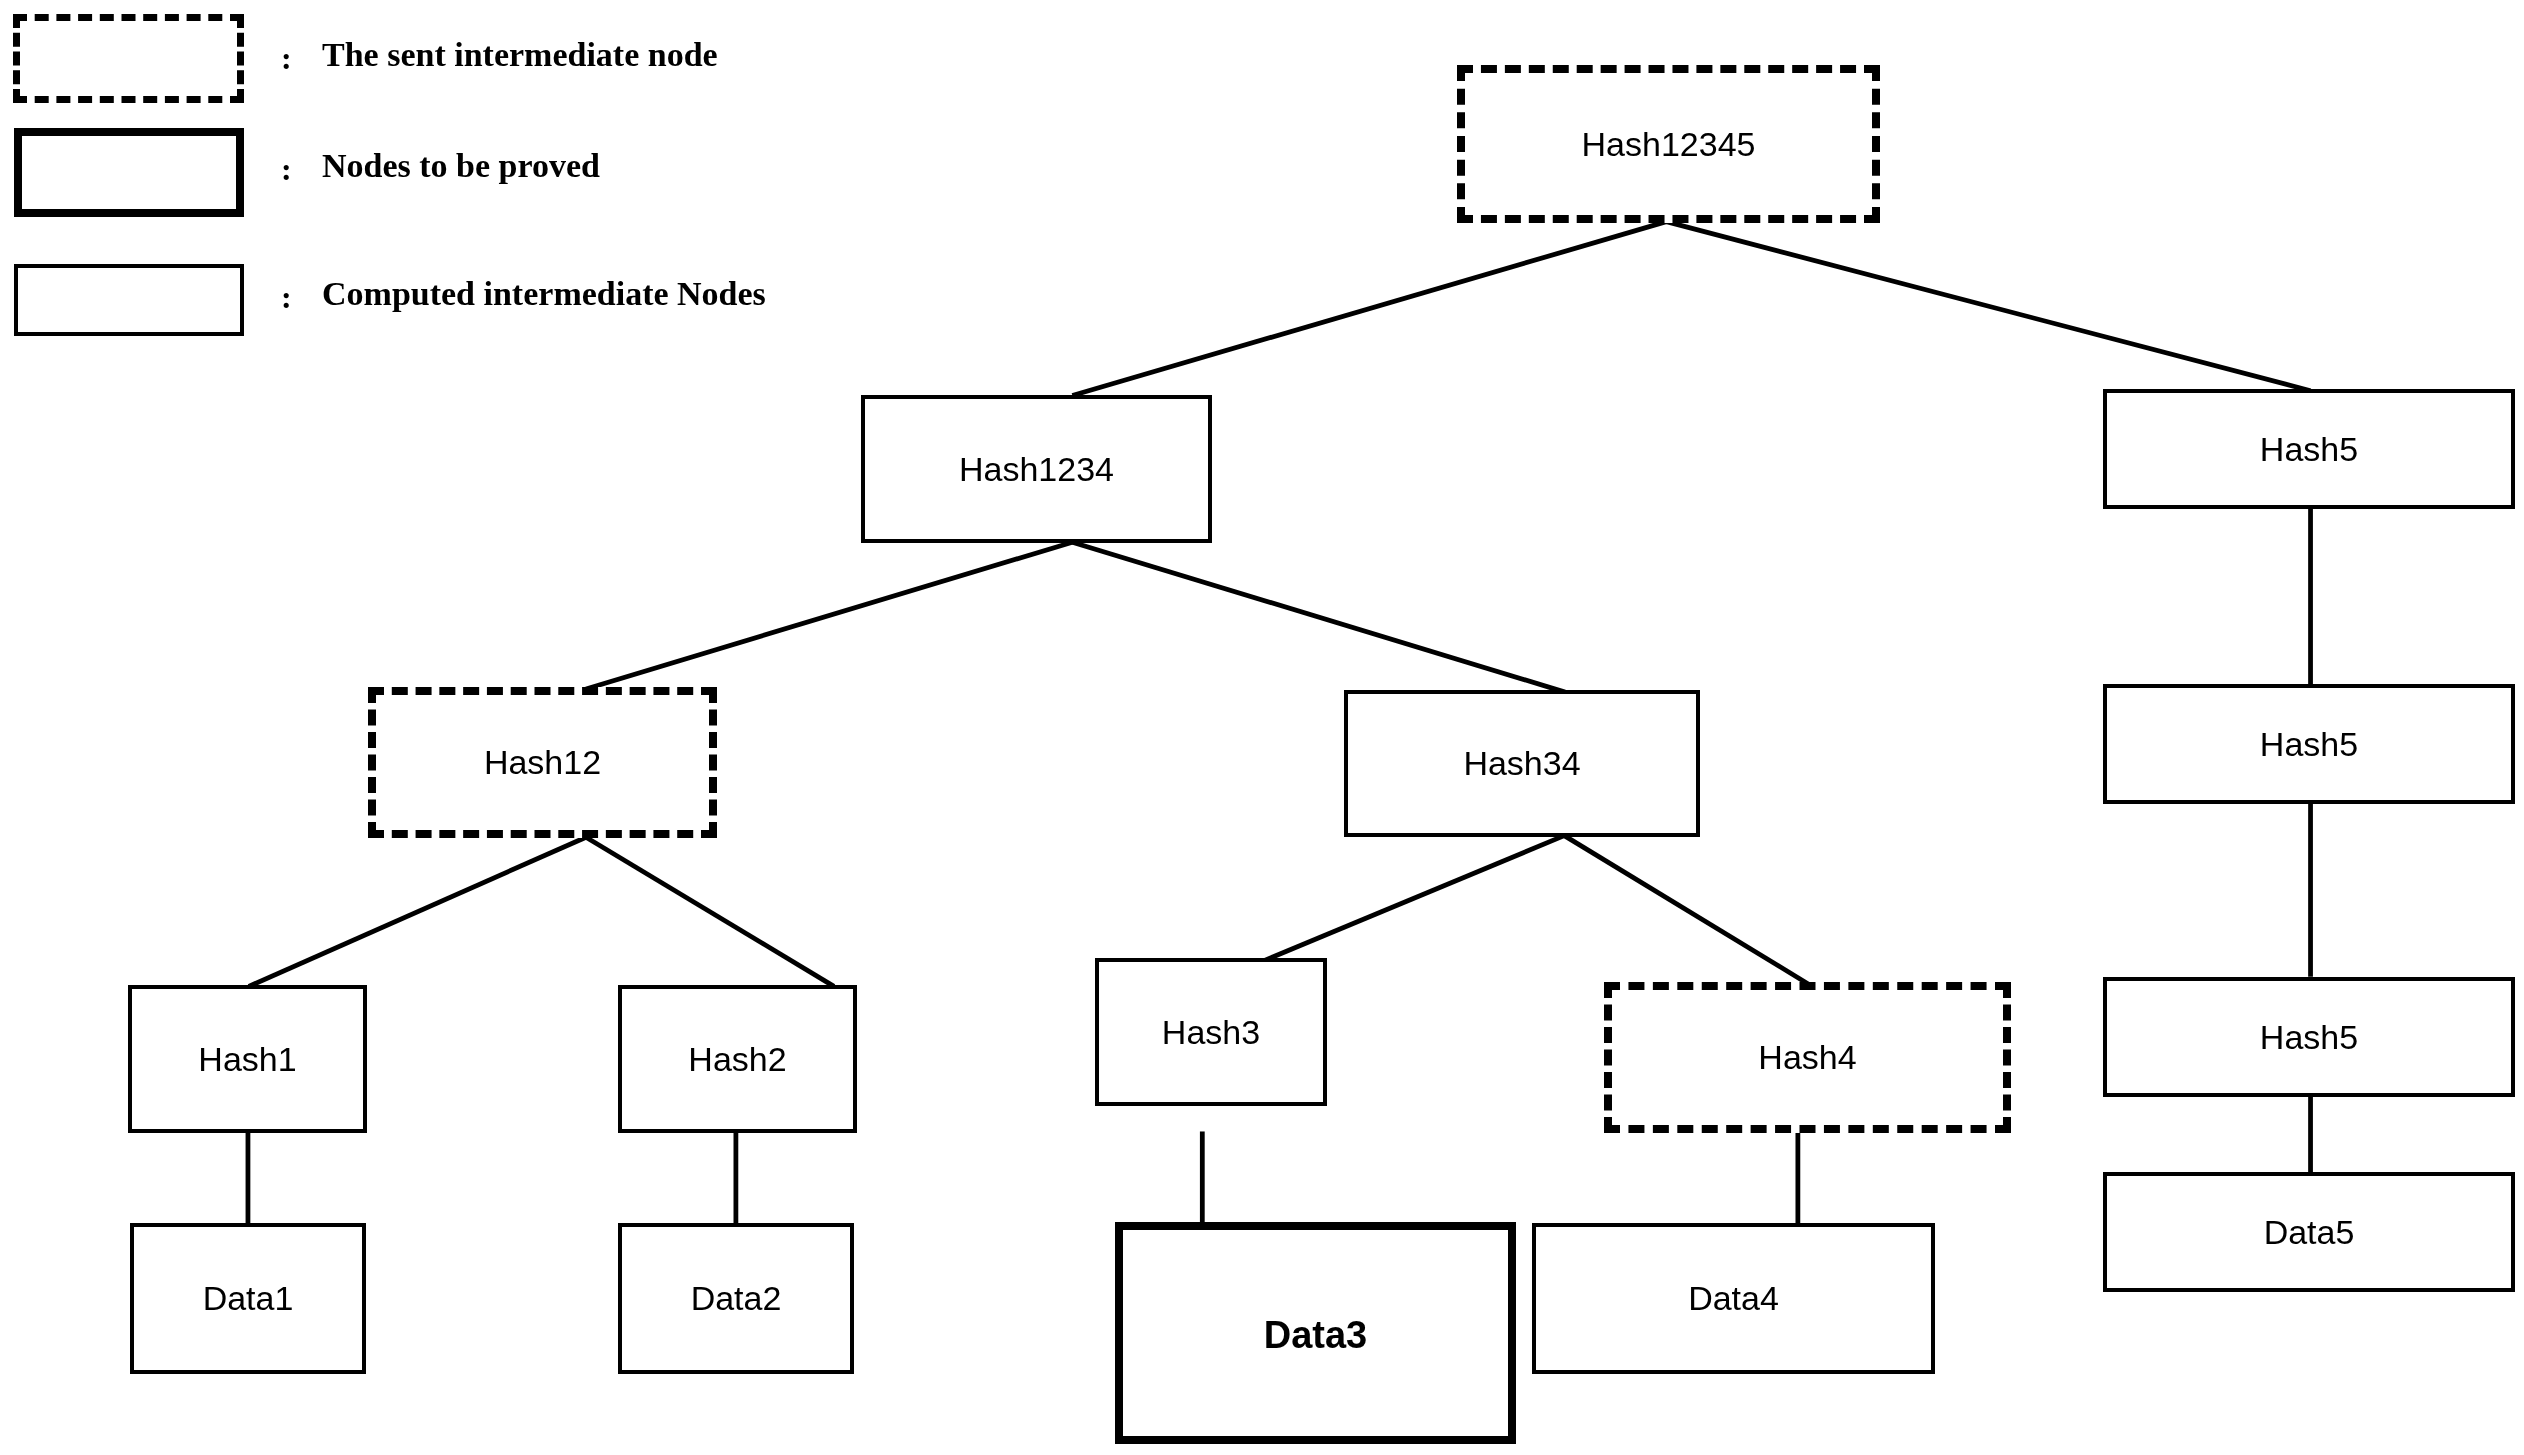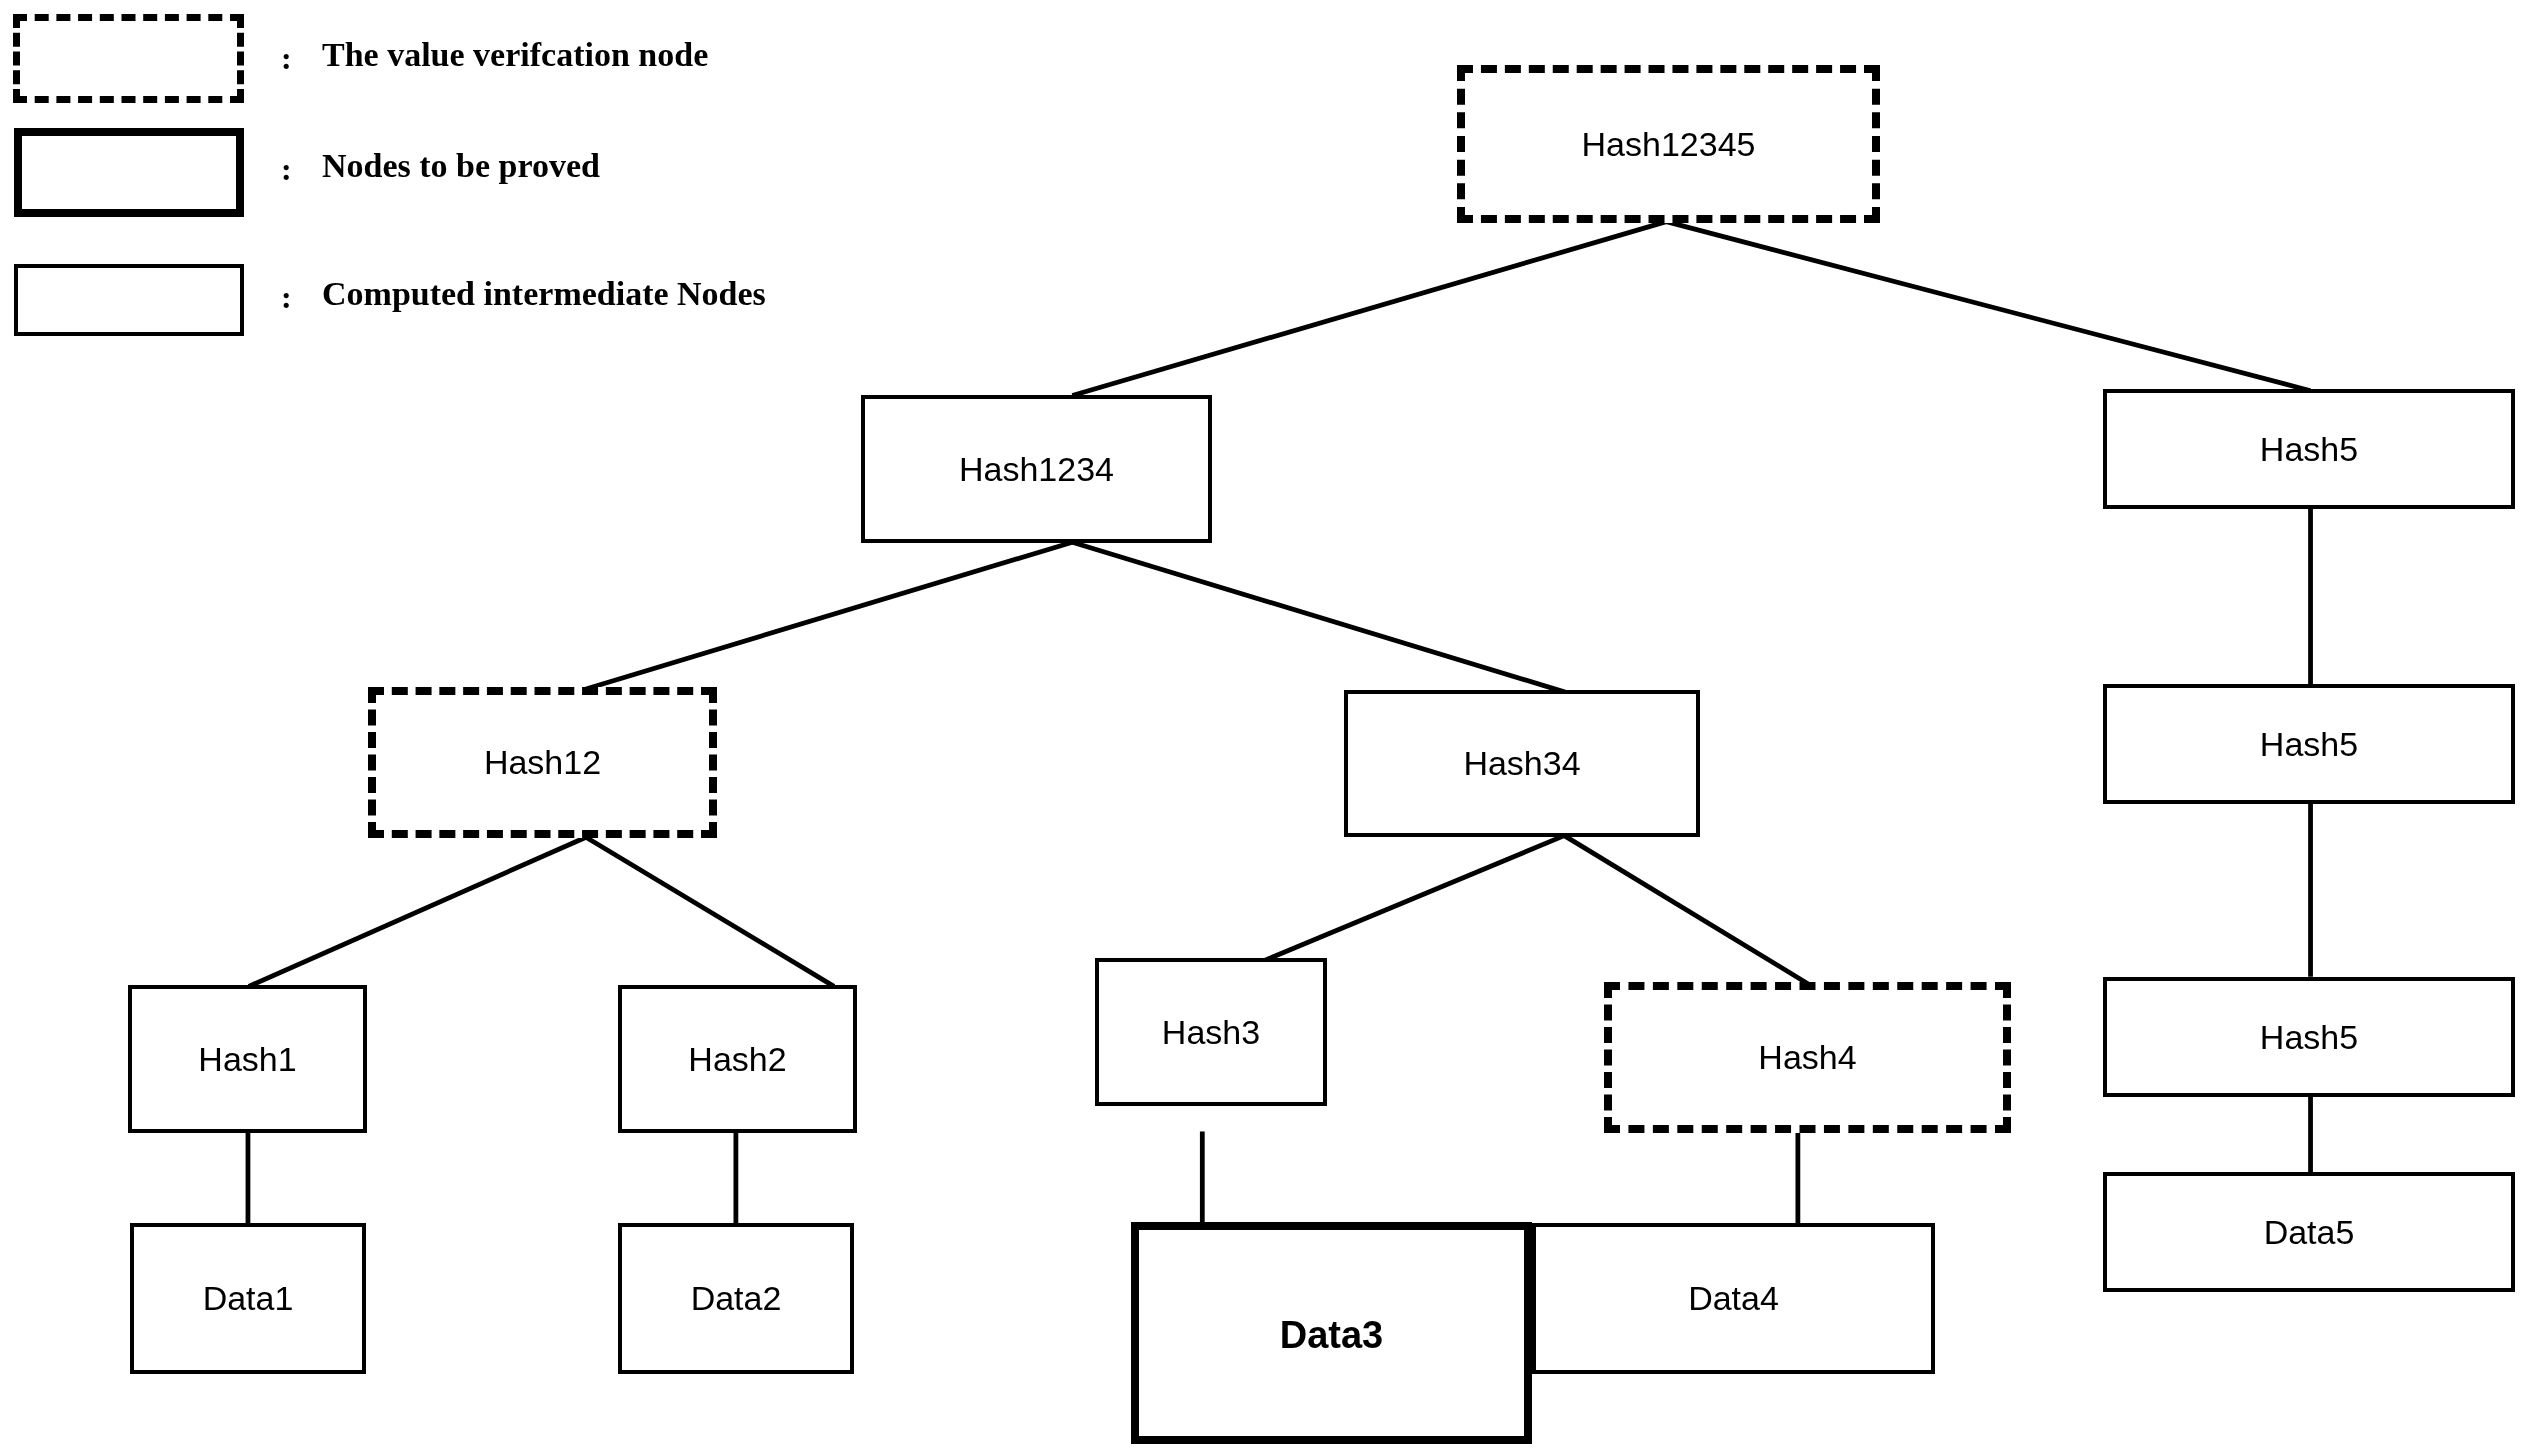--- a/index.html
+++ b/index.html
@@ -75,21 +75,20 @@
     align-items: center;
     justify-content: center;
     text-align: center;
     color: #000000;
   }
   .node.solid-thin {
     border: 4px solid #000000;
   }
   .node.solid-thick {
     border: 8.8px solid #000000;
-    margin-left: 16px;
   }
   .node.dashed {
     border: 8.8px dashed #000000;
   }
   .node-label {
     font-family: "Liberation Sans", sans-serif;
     font-size: 34px;
     font-weight: 400;
     line-height: 1.02;
     letter-spacing: 0px;
@@ -137,21 +136,21 @@
       <line x1="2898" y1="1373" x2="2898" y2="1470" stroke="#000000" stroke-width="6"></line>
       <line x1="311" y1="1419" x2="311" y2="1534" stroke="#000000" stroke-width="6"></line>
       <line x1="923" y1="1419" x2="923" y2="1534" stroke="#000000" stroke-width="6"></line>
       <line x1="1508" y1="1419" x2="1508" y2="1533" stroke="#000000" stroke-width="6"></line>
       <line x1="2255" y1="1420" x2="2255" y2="1534" stroke="#000000" stroke-width="6"></line>
     </svg>
 
   <div id="legend">
       <div class="legend-swatch dashed" style="left: 12.8px; top: 14.4px; width: 231px; height: 89px;"></div>
       <div class="legend-colon" style="left: 281px; top: 42px;">:</div>
-      <div class="legend-label" style="left: 322px; top: 38px;">The value verifcation node</div>
+      <div class="legend-label" style="left: 322px; top: 38px;">The sent intermediate node</div>
       <div class="legend-swatch thick" style="left: 14.4px; top: 128px; width: 230px; height: 89px;"></div>
       <div class="legend-colon" style="left: 281px; top: 153px;">:</div>
       <div class="legend-label" style="left: 322px; top: 149px;">Nodes to be proved</div>
       <div class="legend-swatch thin" style="left: 14.4px; top: 264px; width: 230px; height: 72px;"></div>
       <div class="legend-colon" style="left: 281px; top: 281px;">:</div>
       <div class="legend-label" style="left: 322px; top: 277px;">Computed intermediate Nodes</div>
     </div>
 
   <div id="nodes">
       <div class="node dashed" style="left: 1457px; top: 65px; width: 423px; height: 158px;">

